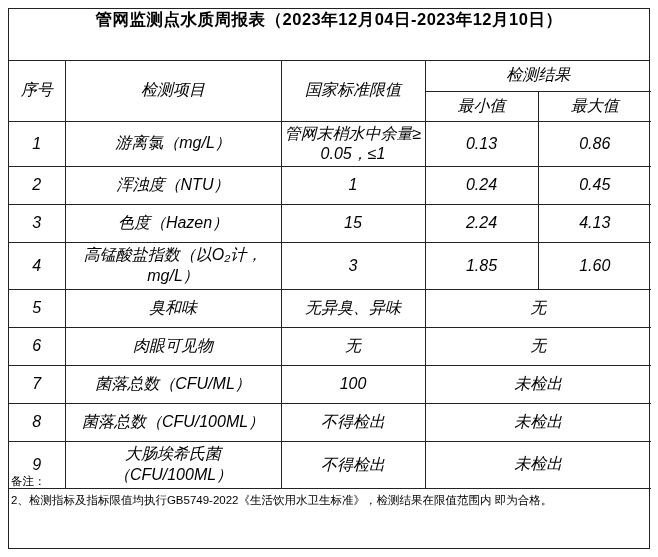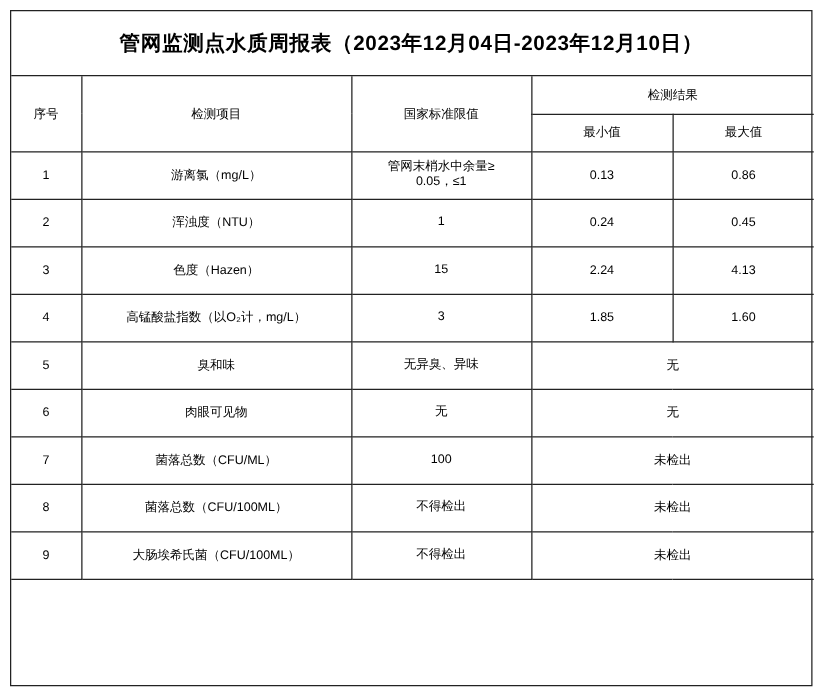--- a/index.html
+++ b/index.html
@@ -26,42 +26,42 @@
     top: 8px;
     width: 642px;
     height: 541px;
     border: 1px solid #222;
     box-sizing: border-box;
     background: #fff;
   }
   .title-block {
     height: 52px;
     display: flex;
-    align-items: center;
     justify-content: center;
     border-bottom: 1px solid #222;
     box-sizing: border-box;
   }
   .title-text {
     font-size: 16.5px;
     font-weight: bold;
     letter-spacing: 0.5px;
   }
   table.report {
     width: 100%;
     border-collapse: collapse;
     table-layout: fixed;
   }
   table.report th, table.report td {
     border: 1px solid #222;
     text-align: center;
     vertical-align: middle;
-    font-size: 10px;
+    font-size: 16px;
     padding: 2px 3px;
     box-sizing: border-box;
+    font-style: italic;
   }
   table.report th {
     font-weight: normal;
   }
   
   table.report tr > th:first-child,
   table.report tr > td:first-child {
     border-left: 0;
   }
   table.report tr > th:last-child,
@@ -195,14 +195,16 @@
           <td class="cell-no">9</td>
           <td class="cell-item">大肠埃希氏菌（CFU/100ML）</td>
           <td class="cell-std">不得检出</td>
           <td class="cell-val" colspan="2">未检出</td>
         </tr>
       </tbody>
     </table>
   </div>
 
   <div class="notes">
+    <div>备注：</div>
+    <div>2、检测指标及指标限值均执行GB5749-2022《生活饮用水卫生标准》，检测结果在限值范围内 即为合格。</div>
   </div>
 </div>
 
 </body></html>

